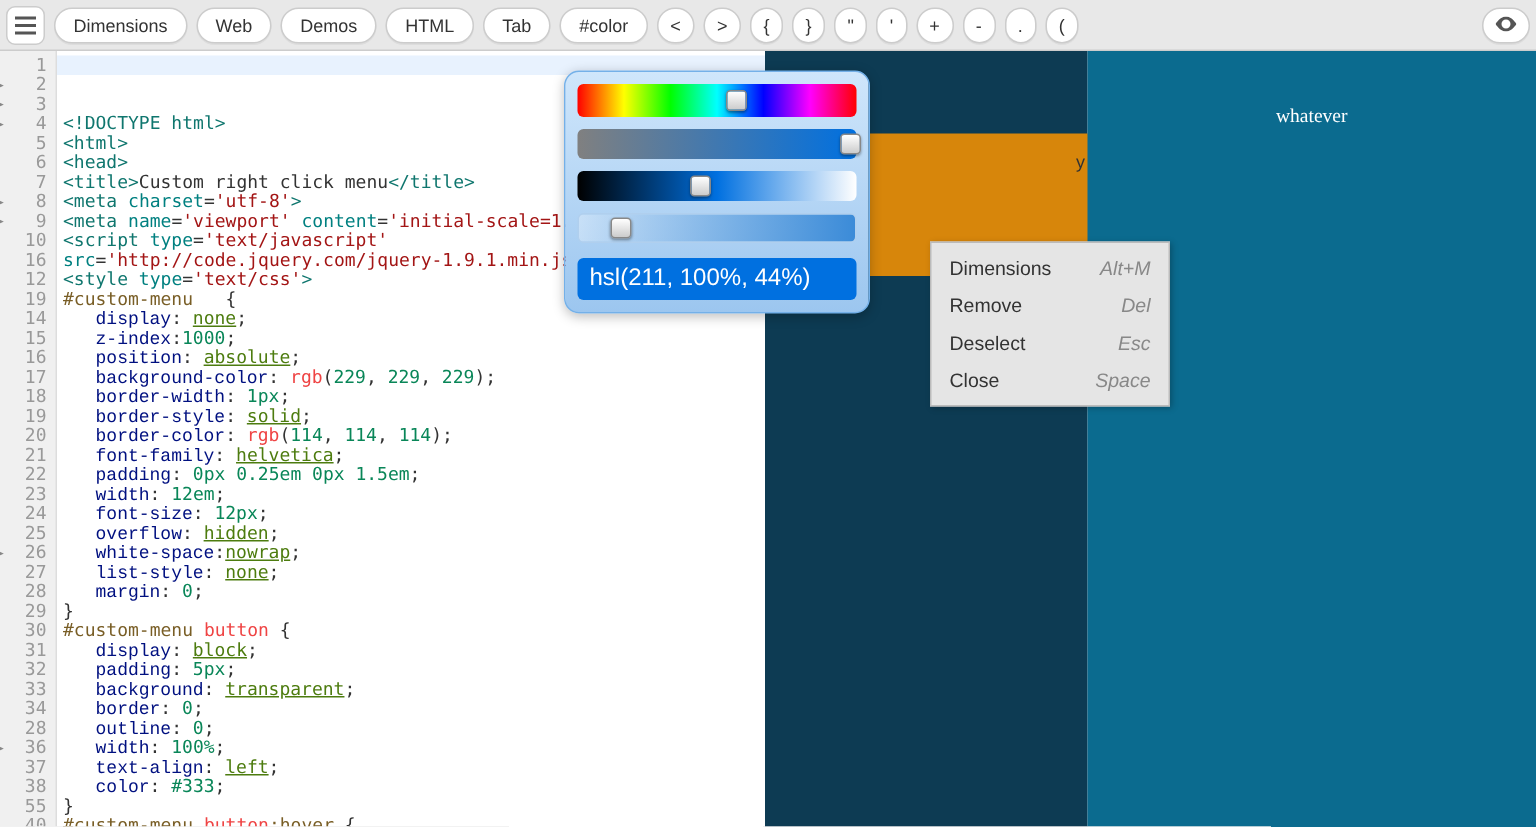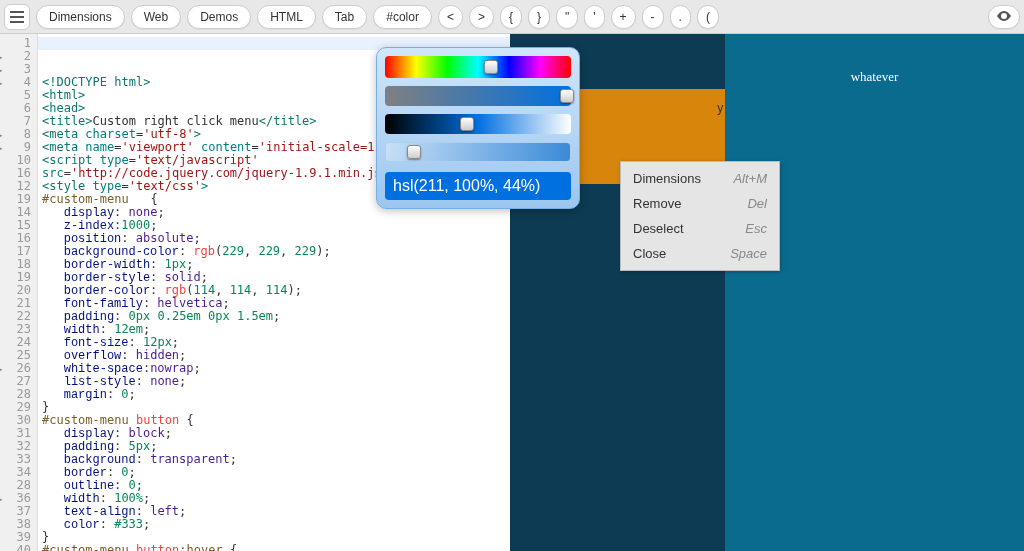--- a/index.html
+++ b/index.html
@@ -13,21 +13,21 @@
   
   .main { display:flex; height:calc(100% - 34px); }
   .editor { width:510px; background:#fff; display:flex; font-family:"DejaVu Sans Mono","Courier New",monospace; font-size:12px; line-height:13px; overflow:hidden; }
   .gutter { width:38px; background:#f0f0f0; color:#999; text-align:right; padding:3px 6px 3px 0; border-right:1px solid #ddd; }
   .gutter div { height:13px; position:relative; }
   .fold { position:absolute; left:-2px; top:1px; color:#888; font-size:9px; }
   .code { flex:1; padding:3px 4px; white-space:pre; color:#333; position:relative; }
   .cl { height:13px; }
   .hl-line { position:absolute; left:0; right:0; top:3px; height:13px; background:#e8f2fe; z-index:0; }
   .code > .cl { position:relative; z-index:1; }
-  .t-tag{color:#0f766e;margin-top:40px;} .t-attr{color:#008080;} .t-str{color:#a31515;} .t-sel{color:#795e26;} .t-prop{color:#001080;font-family:Liberation Mono, monospace;} .t-val{color:#4c1d95;} .t-num{color:#098658;} .t-red{color:#ef4444;}
+  .t-tag{color:#0f766e;margin-top:40px;} .t-attr{color:#008080;} .t-str{color:#a31515;} .t-sel{color:#795e26;} .t-prop{color:#001080;font-family:Liberation Mono, monospace;} .t-val{color:#4d7c0f;text-decoration:underline;} .t-num{color:#098658;} .t-red{color:#ef4444;}
   
   .preview { flex:1; display:flex; }
   .pv-left { width:215px; background:#0d3b53; position:relative;text-align:right; }
   .orange { position:absolute; top:55px; left:70px; width:220px; height:95px; background:#d7860b; color:#333; font-size:12px; padding:12px; border:0; font-family:Helvetica; }
   .pv-right { flex:1; background:#0b6b8f; position:relative; }
   .whatever { color:#fff; font-size:13px; font-family:Liberation Serif, serif; position:absolute; top:35px; left:50%; transform:translateX(-50%); }
   
   .ctxmenu { position:absolute; top:161px; left:620px; width:160px; background:#e5e5e5; border:1px solid #bbb; box-shadow:1px 1px 4px rgba(0,0,0,.25); font-family:Helvetica; font-size:13px; padding:4px 0; z-index:30; }
   .ctxitem { display:flex; justify-content:space-between; padding:5px 12px; color:#333; cursor:pointer; }
   .ctxitem .sc { color:#888;font-style:italic; }
@@ -108,21 +108,21 @@
         <div>29</div>
         <div>30</div>
         <div>31</div>
         <div>32</div>
         <div>33</div>
         <div>34</div>
         <div>28</div>
         <div>36<span class="fold">▸</span></div>
         <div>37</div>
         <div>38</div>
-        <div>39</div>
+        <div>55</div>
         <div>40</div>
       </div>
     <div class="code">
       <div class="hl-line"></div>
     <div class="cl"><span class="t-tag">&lt;!DOCTYPE html&gt;</span></div><div class="cl"><span class="t-tag">&lt;html&gt;</span></div><div class="cl"><span class="t-tag">&lt;head&gt;</span></div><div class="cl"><span class="t-tag">&lt;title&gt;</span><span>Custom right click menu</span><span class="t-tag">&lt;/title&gt;</span></div><div class="cl"><span class="t-tag">&lt;meta </span><span class="t-attr">charset</span><span>=</span><span class="t-str">'utf-8'</span><span class="t-tag">&gt;</span></div><div class="cl"><span class="t-tag">&lt;meta </span><span class="t-attr">name</span><span>=</span><span class="t-str">'viewport'</span><span> </span><span class="t-attr">content</span><span>=</span><span class="t-str">'initial-scale=1.</span></div><div class="cl"><span class="t-tag">&lt;script </span><span class="t-attr">type</span><span>=</span><span class="t-str">'text/javascript'</span></div><div class="cl"><span class="t-attr">src</span><span>=</span><span class="t-str">'http://code.jquery.com/jquery-1.9.1.min.js</span></div><div class="cl"><span class="t-tag">&lt;style </span><span class="t-attr">type</span><span>=</span><span class="t-str">'text/css'</span><span class="t-tag">&gt;</span></div><div class="cl"><span class="t-sel">#custom-menu</span><span>   {</span></div><div class="cl"><span>   </span><span class="t-prop">display</span><span>: </span><span class="t-val">none</span><span>;</span></div><div class="cl"><span>   </span><span class="t-prop">z-index</span><span>:</span><span class="t-num">1000</span><span>;</span></div><div class="cl"><span>   </span><span class="t-prop">position</span><span>: </span><span class="t-val">absolute</span><span>;</span></div><div class="cl"><span>   </span><span class="t-prop">background-color</span><span>: </span><span class="t-red">rgb</span><span>(</span><span class="t-num">229</span><span>, </span><span class="t-num">229</span><span>, </span><span class="t-num">229</span><span>);</span></div><div class="cl"><span>   </span><span class="t-prop">border-width</span><span>: </span><span class="t-num">1px</span><span>;</span></div><div class="cl"><span>   </span><span class="t-prop">border-style</span><span>: </span><span class="t-val">solid</span><span>;</span></div><div class="cl"><span>   </span><span class="t-prop">border-color</span><span>: </span><span class="t-red">rgb</span><span>(</span><span class="t-num">114</span><span>, </span><span class="t-num">114</span><span>, </span><span class="t-num">114</span><span>);</span></div><div class="cl"><span>   </span><span class="t-prop">font-family</span><span>: </span><span class="t-val">helvetica</span><span>;</span></div><div class="cl"><span>   </span><span class="t-prop">padding</span><span>: </span><span class="t-num">0px 0.25em 0px 1.5em</span><span>;</span></div><div class="cl"><span>   </span><span class="t-prop">width</span><span>: </span><span class="t-num">12em</span><span>;</span></div><div class="cl"><span>   </span><span class="t-prop">font-size</span><span>: </span><span class="t-num">12px</span><span>;</span></div><div class="cl"><span>   </span><span class="t-prop">overflow</span><span>: </span><span class="t-val">hidden</span><span>;</span></div><div class="cl"><span>   </span><span class="t-prop">white-space</span><span>:</span><span class="t-val">nowrap</span><span>;</span></div><div class="cl"><span>   </span><span class="t-prop">list-style</span><span>: </span><span class="t-val">none</span><span>;</span></div><div class="cl"><span>   </span><span class="t-prop">margin</span><span>: </span><span class="t-num">0</span><span>;</span></div><div class="cl"><span>}</span></div><div class="cl"><span class="t-sel">#custom-menu</span><span> </span><span class="t-red">button</span><span> {</span></div><div class="cl"><span>   </span><span class="t-prop">display</span><span>: </span><span class="t-val">block</span><span>;</span></div><div class="cl"><span>   </span><span class="t-prop">padding</span><span>: </span><span class="t-num">5px</span><span>;</span></div><div class="cl"><span>   </span><span class="t-prop">background</span><span>: </span><span class="t-val">transparent</span><span>;</span></div><div class="cl"><span>   </span><span class="t-prop">border</span><span>: </span><span class="t-num">0</span><span>;</span></div><div class="cl"><span>   </span><span class="t-prop">outline</span><span>: </span><span class="t-num">0</span><span>;</span></div><div class="cl"><span>   </span><span class="t-prop">width</span><span>: </span><span class="t-num">100%</span><span>;</span></div><div class="cl"><span>   </span><span class="t-prop">text-align</span><span>: </span><span class="t-val">left</span><span>;</span></div><div class="cl"><span>   </span><span class="t-prop">color</span><span>: </span><span class="t-num">#333</span><span>;</span></div><div class="cl"><span>}</span></div><div class="cl"><span class="t-sel">#custom-menu</span><span> </span><span class="t-red">button</span><span class="t-sel">:hover</span><span> {</span></div></div>
   </div>
   <div class="preview">
     <div class="pv-left">
       <div class="orange"><span>y show menu</span></div>
     </div>

